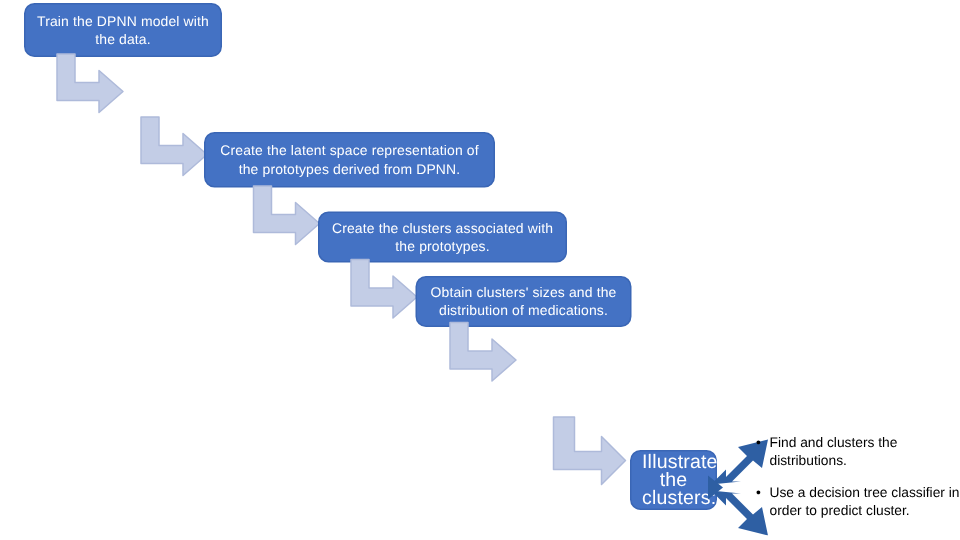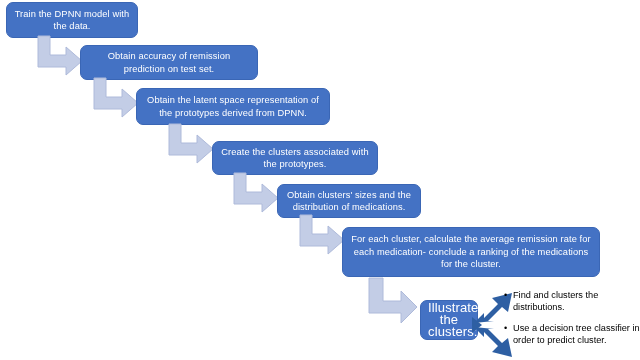--- a/index.html
+++ b/index.html
@@ -74,42 +74,39 @@
   .bullet .btext {
     display: block;
     margin-left: 9px;
   }
 </style>
 </head>
 <body>
 
 <div id="canvas">
 
-  <div class="pbox" style="left:6px; top:2px; width:132px; height:36px;">
+  <div class="pbox" style="left:16px; top:2px; width:132px; height:36px;">
     <span>Train the DPNN model with the data.</span>
   </div>
 
   <div class="elbow" style="left:32px; top:40px; width:52px; height:34px;">
     <svg width="52" height="34" viewBox="0 0 52 34">
       <path d="M6,1 L18,1 L18,20 L34,20 L34,12 L50,26 L34,40 L34,32 L6,32 Z" fill="#c3cde6" stroke="#aebada" stroke-width="1" stroke-linejoin="round" transform="translate(0,-5)"></path>
     </svg>
   </div>
 
-  <div class="pbox" style="left:80px; top:45px; width:178px; height:35px;">
-    <span>Obtain accuracy of remission prediction on test set.</span>
-  </div>
 
   <div class="elbow" style="left:88px; top:82px; width:52px; height:34px;">
     <svg width="52" height="34" viewBox="0 0 52 34">
       <path d="M6,1 L18,1 L18,20 L34,20 L34,12 L50,26 L34,40 L34,32 L6,32 Z" fill="#c3cde6" stroke="#aebada" stroke-width="1" stroke-linejoin="round" transform="translate(0,-5)"></path>
     </svg>
   </div>
 
   <div class="pbox" style="left:136px; top:88px; width:194px; height:37px;">
-    <span>Obtain the latent space representation of the prototypes derived from DPNN.</span>
+    <span>Create the latent space representation of the prototypes derived from DPNN.</span>
   </div>
 
   <div class="elbow" style="left:163px; top:128px; width:52px; height:34px;">
     <svg width="52" height="34" viewBox="0 0 52 34">
       <path d="M6,1 L18,1 L18,20 L34,20 L34,12 L50,26 L34,40 L34,32 L6,32 Z" fill="#c3cde6" stroke="#aebada" stroke-width="1" stroke-linejoin="round" transform="translate(0,-5)"></path>
     </svg>
   </div>
 
   <div class="pbox" style="left:212px; top:141px; width:166px; height:34px;align-items:center;">
     <span>Create the clusters associated with the prototypes.</span>
@@ -124,23 +121,20 @@
   <div class="pbox" style="left:277px; top:184px; width:144px; height:34px;">
     <span>Obtain clusters' sizes and the distribution of medications.</span>
   </div>
 
   <div class="elbow" style="left:294px; top:219px; width:52px; height:34px;">
     <svg width="52" height="34" viewBox="0 0 52 34">
       <path d="M6,1 L18,1 L18,20 L34,20 L34,12 L50,26 L34,40 L34,32 L6,32 Z" fill="#c3cde6" stroke="#aebada" stroke-width="1" stroke-linejoin="round" transform="translate(0,-5)"></path>
     </svg>
   </div>
 
-  <div class="pbox" style="left:342px; top:227px; width:258px; height:50px;">
-    <span>For each cluster, calculate the average remission rate for each medication- conclude a ranking of the medications for the cluster.</span>
-  </div>
 
   <div class="elbow" style="left:363px; top:282px; width:56px; height:40px;">
     <svg width="56" height="40" viewBox="0 0 56 40">
       <path d="M6,1 L20,1 L20,24 L38,24 L38,14 L54,30 L38,46 L38,36 L6,36 Z" fill="#c3cde6" stroke="#aebada" stroke-width="1" stroke-linejoin="round" transform="translate(0,-5)"></path>
     </svg>
   </div>
 
   <div class="pbox small" style="left:420px; top:300px; width:58px; height:40px;">
     <span>Illustrate the clusters:</span>
   </div>

